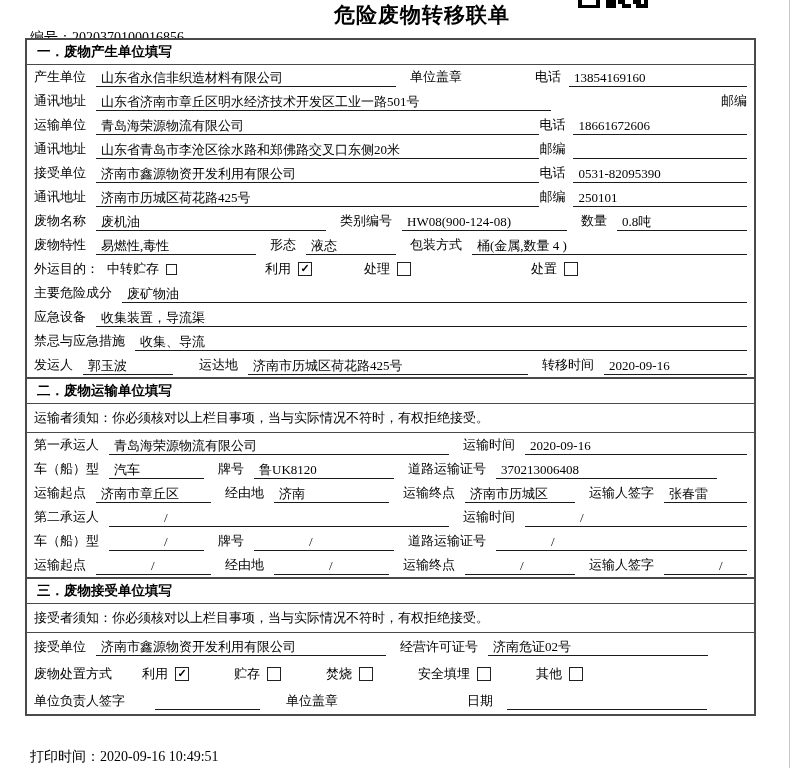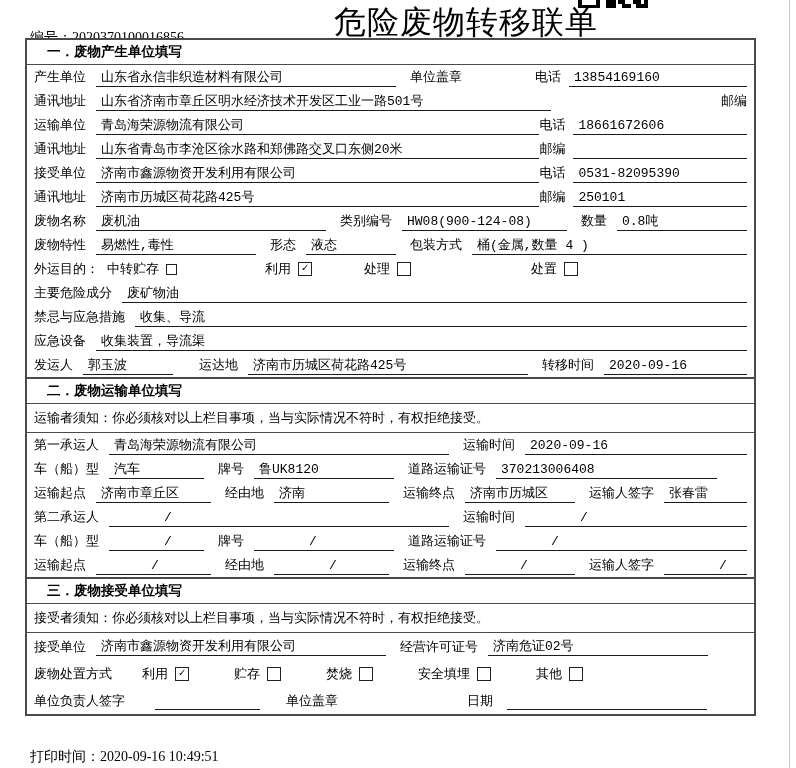--- a/index.html
+++ b/index.html
@@ -1,30 +1,30 @@
 <!DOCTYPE html>
 <html><head>
 <meta charset="utf-8">
 <style>
   html,body{margin:0;padding:0;}
   body{
     width:796px;height:768px;background:#ffffff;position:relative;overflow:hidden;
     font-family:"Liberation Serif","DejaVu Serif",serif;color:#000;font-size:13px;
   }
   .serial{position:absolute;left:30px;top:9px;font-size:14px;white-space:nowrap;margin-top:20px;}
-  .title{position:absolute;left:334px;top:1px;font-size:32px;font-weight:normal;letter-spacing:1px;white-space:nowrap;}
+  .title{position:absolute;left:334px;top:1px;font-size:21px;font-weight:bold;letter-spacing:1px;white-space:nowrap;}
   .qr{position:absolute;left:578px;top:0;}
   .page-edge{position:absolute;left:789px;top:0;width:1px;height:768px;background:#c9c9c9;}
 
   .form{position:absolute;left:25px;top:38px;width:727px;border:2px solid #4a4a4a;background:#fff;}
-  .sechead{height:24px;line-height:24px;font-weight:bold;padding:0 20px;border-bottom:1px solid #4a4a4a;font-size:13.5px;}
+  .sechead{height:24px;line-height:24px;font-weight:bold;padding:0 10px;border-bottom:1px solid #4a4a4a;font-size:13.5px;}
   .sechead.mid{border-top:2px solid #4a4a4a;}
   .notice{height:28px;line-height:28px;padding:0 7px;border-bottom:1px solid #4a4a4a;white-space:nowrap;}
 
-  .row{display:flex;align-items:center;height:24px;padding:0 7px;white-space:nowrap;font-family:Liberation Mono, monospace;}
+  .row{display:flex;align-items:center;height:24px;padding:0 7px;white-space:nowrap;}
   .row.h27{height:27px;}
   .lbl{white-space:nowrap;}
   .u{border-bottom:1px solid #1b1b1b;height:19px;line-height:19px;padding:0 5px;margin-left:10px;box-sizing:border-box;white-space:nowrap;}
   .ml8{margin-left:8px}.ml14{margin-left:14px}.ml26{margin-left:26px}.ml45{margin-left:45px}.ml55{margin-left:55px}.ml30{margin-left:30px}
   .sp{flex:1;}
   .grow{flex:1;}
   .rv{width:178px;margin-left:8px;}
   .w90{width:90px}.w95{width:95px}.w105{width:105px}.w110{width:110px}.w115{width:115px}
   .w120{width:120px}.w140{width:140px}.w160{width:160px}.w165{width:165px}.w185{width:185px}
   .w200{width:200px}.w220{width:220px}.w230{width:230px}.w280{width:280px}.w290{width:290px}
@@ -128,27 +128,27 @@
       <span class="lbl" style="margin-left:120px">处置</span>
       <span class="cb"></span>
     </div>
 
     <div class="row">
       <span class="lbl">主要危险成分</span>
       <span class="u grow">废矿物油</span>
     </div>
 
     <div class="row">
+      <span class="lbl">应急设备</span>
+      <span class="u grow">收集装置，导流渠</span>
+    </div>
+
+    <div class="row">
       <span class="lbl">禁忌与应急措施</span>
       <span class="u grow">收集、导流</span>
-    </div>
-
-    <div class="row">
-      <span class="lbl">应急设备</span>
-      <span class="u grow">收集装置，导流渠</span>
     </div>
 
     <div class="row">
       <span class="lbl">发运人</span>
       <span class="u w90">郭玉波</span>
       <span class="lbl ml26">运达地</span>
       <span class="u w280">济南市历城区荷花路425号</span>
       <span class="lbl ml14">转移时间</span>
       <span class="u grow">2020-09-16</span>
     </div>

